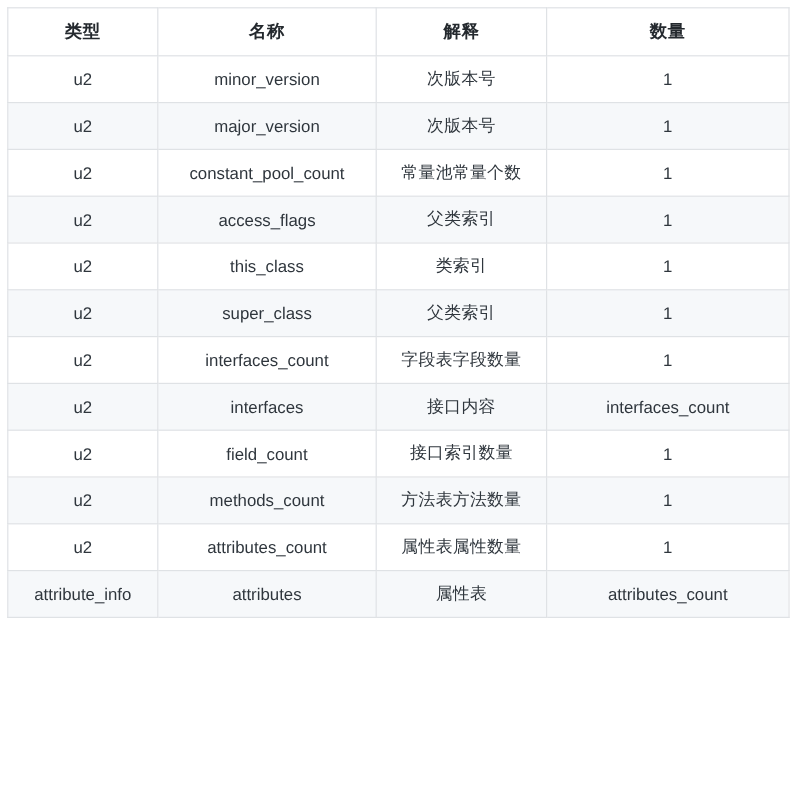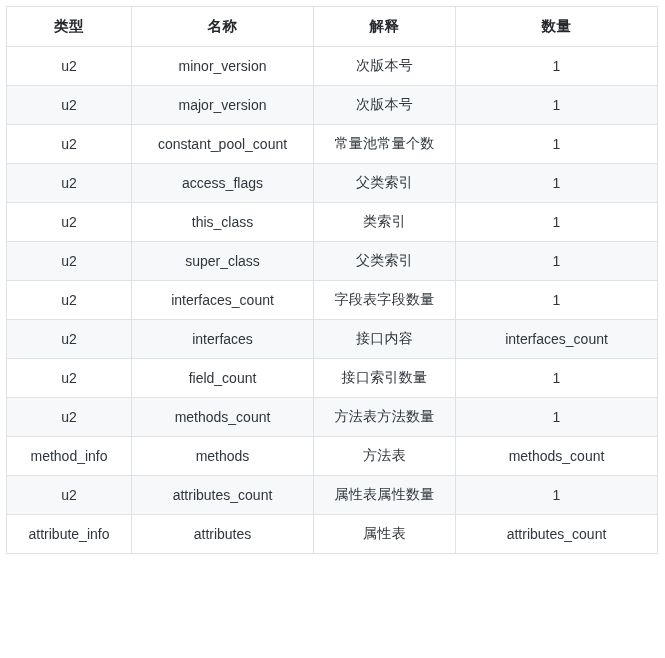--- a/index.html
+++ b/index.html
@@ -152,26 +152,20 @@
           <td class="cjk">接口索引数量</td>
           <td>1</td>
         </tr>
         <tr>
           <td>u2</td>
           <td>methods_count</td>
           <td class="cjk">方法表方法数量</td>
           <td>1</td>
         </tr>
         <tr>
-          <td>method_info</td>
-          <td>methods</td>
-          <td class="cjk">方法表</td>
-          <td>methods_count</td>
-        </tr>
-        <tr>
           <td>u2</td>
           <td>attributes_count</td>
           <td class="cjk">属性表属性数量</td>
           <td>1</td>
         </tr>
         <tr>
           <td>attribute_info</td>
           <td>attributes</td>
           <td class="cjk">属性表</td>
           <td>attributes_count</td>

